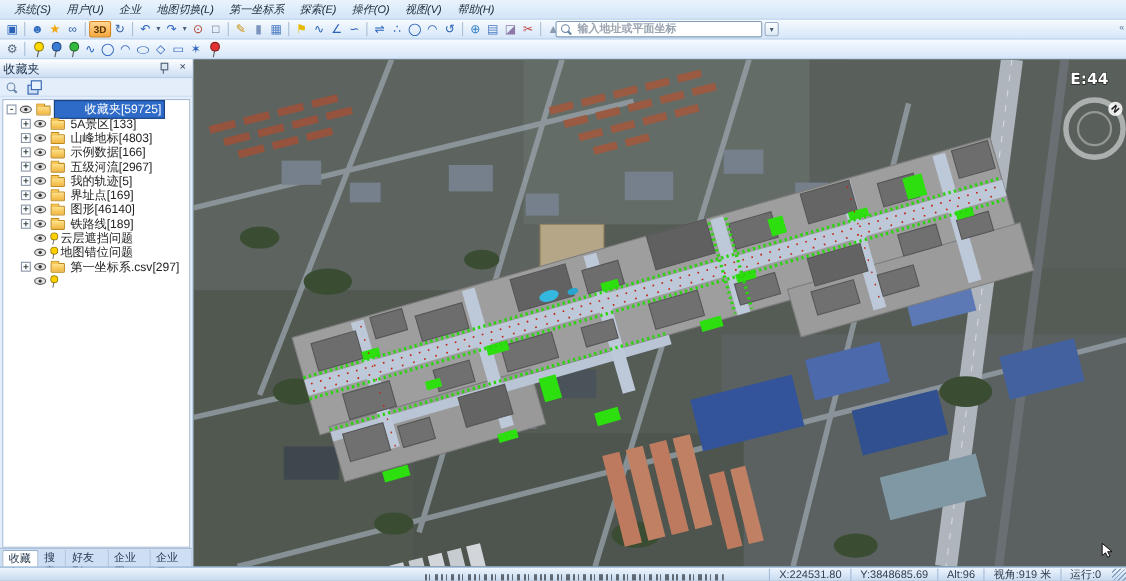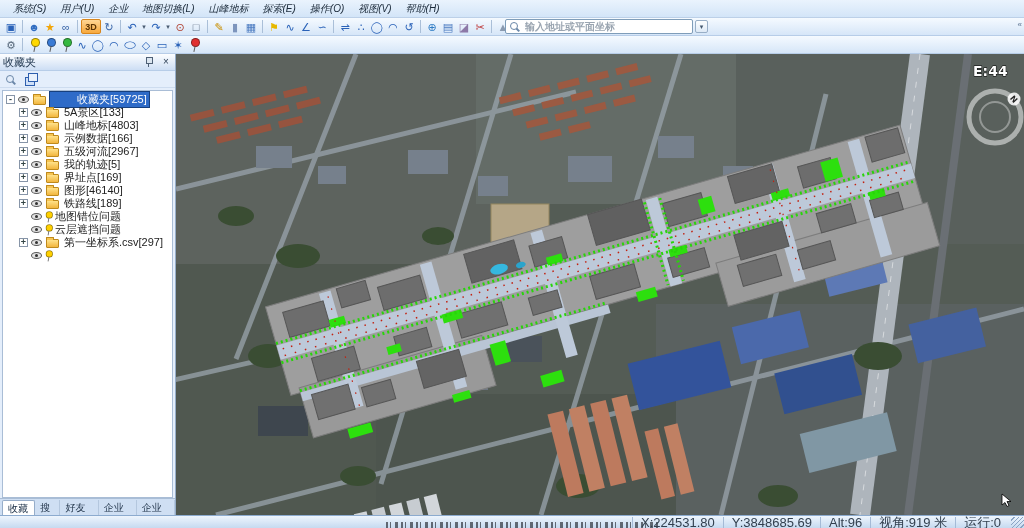--- a/index.html
+++ b/index.html
@@ -93,36 +93,36 @@
   
   #map{position:absolute;left:176px;top:54px;width:848px;height:461px;overflow:hidden;background:#555d56;}
   
   #statusbar{position:absolute;left:0;bottom:0;width:1024px;height:13px;
     background:linear-gradient(#eef5fd,#c6daf0);border-top:1px solid #8cabcf;
     display:flex;align-items:center;}
   .clipnote{position:absolute;left:386px;top:6px;width:272px;height:6px;overflow:hidden;
     background:repeating-linear-gradient(90deg,#3a3f48 0 2px,transparent 2px 4px,#3a3f48 4px 5px,
       transparent 5px 9px,#3a3f48 9px 12px,transparent 12px 15px);opacity:.75;}
   #status-right{position:absolute;right:0;top:0;height:13px;display:flex;align-items:center;}
-  .sfield{border-left:1px solid #a4bad6;padding:0 8px;font-size:13px;color:#33404f;
+  .sfield{border-left:1px solid #a4bad6;padding:0 8px;font-size:10px;color:#33404f;
     line-height:12px;white-space:nowrap;}
   .grip{width:13px;height:12px;margin-left:2px;
     background:repeating-linear-gradient(135deg,transparent 0 2px,#8aa4c4 2px 3px);}
 </style>
 </head>
 <body>
 
 <div id="app">
 
   <div id="menubar">
       <span class="menu-item">系统(S)</span>
       <span class="menu-item">用户(U)</span>
       <span class="menu-item">企业</span>
       <span class="menu-item">地图切换(L)</span>
-      <span class="menu-item">山峰地标</span>
+      <span class="menu-item">第一坐标系</span>
       <span class="menu-item">探索(E)</span>
       <span class="menu-item">操作(O)</span>
       <span class="menu-item">视图(V)</span>
       <span class="menu-item">帮助(H)</span>
     </div>
 
   <div id="toolbar1" class="toolbar">
     <span class="tbi" style="color: rgb(42, 98, 184);">▣</span>
       <span class="tsep"></span>
       <span class="tbi" style="color: rgb(47, 108, 192);">☻</span>
@@ -259,27 +259,27 @@
         <div class="trow child">
           <span class="expbox">+</span>
           <span class="eye"></span>
           <i class="folder"></i>
           <span class="tlabel">铁路线[189]</span>
         </div>
         <div class="trow child">
           <span class="expspacer"></span>
           <span class="eye"></span>
           <i class="cpin treepin" style="--c: #ffd000;"></i>
+          <span class="tlabel">云层遮挡问题</span>
+        </div>
+        <div class="trow child">
+          <span class="expspacer"></span>
+          <span class="eye"></span>
+          <i class="cpin treepin" style="--c: #ffd000;"></i>
           <span class="tlabel">地图错位问题</span>
-        </div>
-        <div class="trow child">
-          <span class="expspacer"></span>
-          <span class="eye"></span>
-          <i class="cpin treepin" style="--c: #ffd000;"></i>
-          <span class="tlabel">云层遮挡问题</span>
         </div>
         <div class="trow child">
           <span class="expbox">+</span>
           <span class="eye"></span>
           <i class="folder"></i>
           <span class="tlabel">第一坐标系.csv[297]</span>
         </div>
         <div class="trow child">
           <span class="expspacer"></span>
           <span class="eye"></span>

